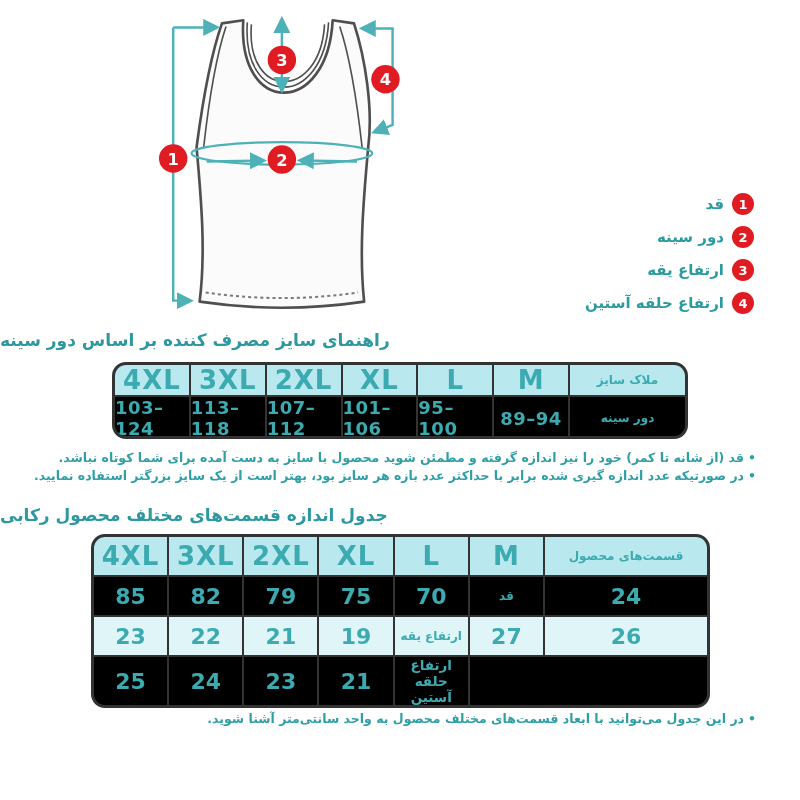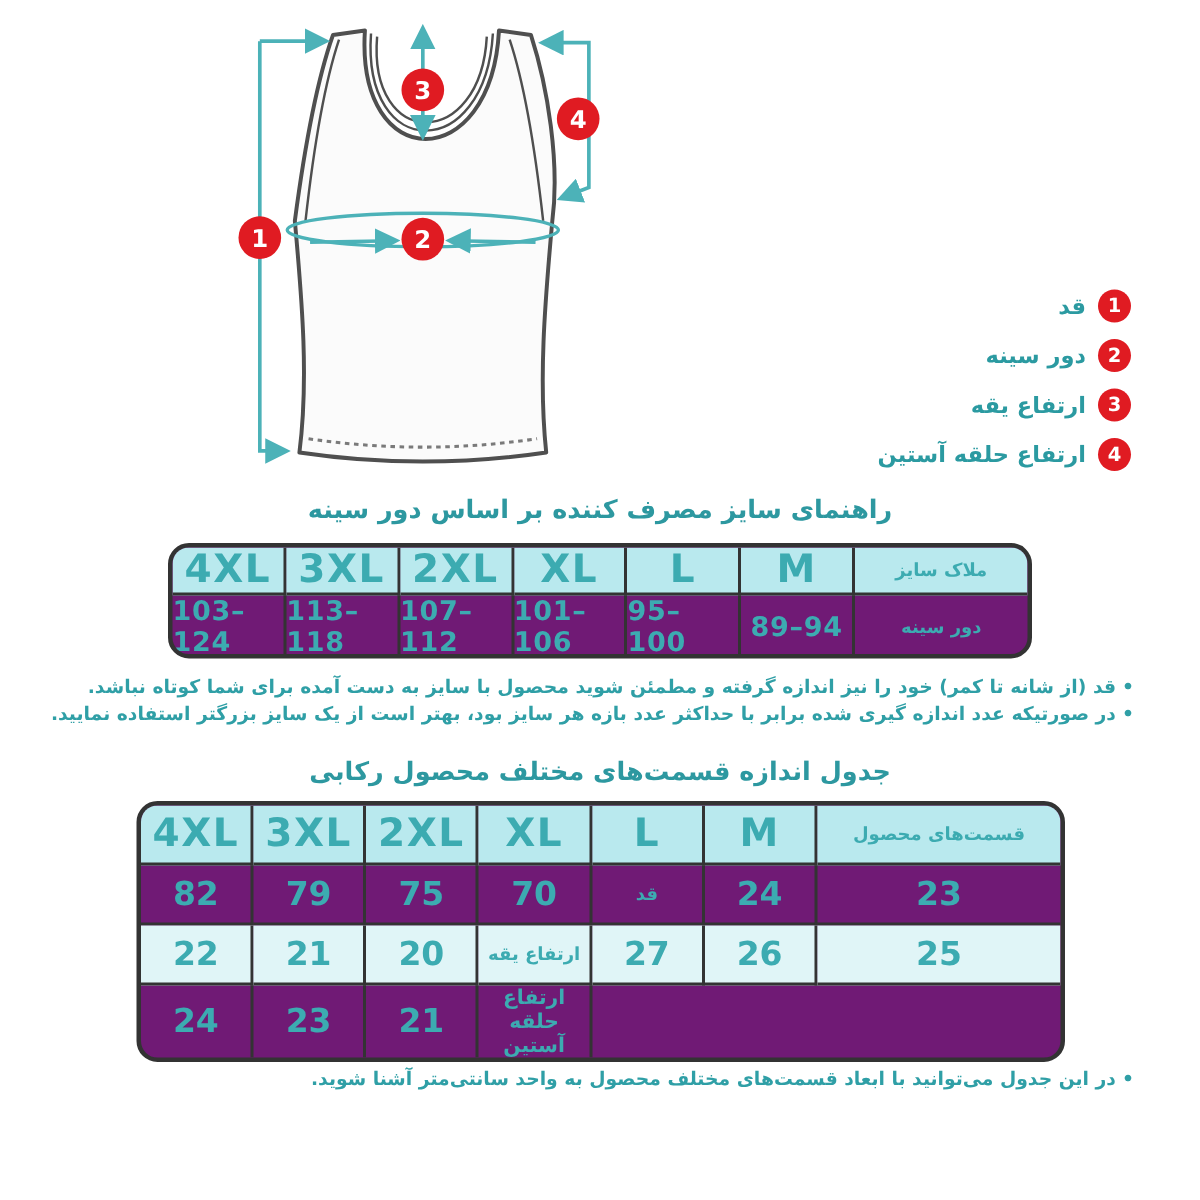--- a/index.html
+++ b/index.html
@@ -8,33 +8,33 @@
   
   #tank-svg{position:absolute;left:0;top:0;}
   .badge-num{fill:#ffffff;font-size:16px;font-weight:bold;font-family:"DejaVu Sans",sans-serif;}
   
   #legend{position:absolute;top:193px;right:46px;display:flex;flex-direction:column;gap:11px;align-items:flex-end;}
   .legend-row{display:flex;flex-direction:row;direction:rtl;align-items:center;gap:8px;}
   .legend-badge{width:22px;height:22px;border-radius:50%;background:#e01b22;color:#fff;
                 font-size:13px;font-weight:bold;display:flex;align-items:center;justify-content:center;}
   .legend-label{color:#2b9aa1;font-weight:bold;font-size:15px;white-space:nowrap;}
   
-  .sec-title{position:absolute;left:0;width:100%;text-align:center;color:#2d98a0;
+  .sec-title{position:absolute;left:0;width:100%;color:#2d98a0;
              font-weight:bold;font-size:17px;}
   #title-1{top:330px;}
   #title-2{top:505px;}
   .notes{position:absolute;right:44px;text-align:right;direction:rtl;color:#2f9fa6;
          font-weight:bold;font-size:12.5px;line-height:17.5px;}
   #notes-block{top:449px;}
   #footnote-block{top:710px;}
   .note-line{white-space:nowrap;}
   .dot{margin-left:4px;}
   
   .sizetable{position:absolute;border:3px solid #333;border-radius:14px;overflow:hidden;
-             display:grid;background:#701a75;box-sizing:border-box;}
+             display:grid;background:#000000;box-sizing:border-box;}
   #table-1{left:112px;top:362px;width:576px;height:77px;
            grid-template-columns:repeat(6,1fr) 115px;grid-template-rows:1fr 1fr;}
   #table-2{left:91px;top:534px;width:619px;height:174px;
            grid-template-columns:repeat(6,1fr) 162px;grid-template-rows:repeat(4,1fr);}
   .cell{display:flex;align-items:center;justify-content:center;color:#3cabb1;
         border-right:2.5px solid #333;border-bottom:2.5px solid #333;box-sizing:border-box;}
   #table-1 .cell:nth-child(7n), #table-2 .cell:nth-child(7n){border-right:none;}
   #table-1 .cell:nth-child(n+8){border-bottom:none;}
   #table-2 .cell:nth-child(n+22){border-bottom:none;}
   #table-1 .cell:nth-child(-n+7), #table-2 .cell:nth-child(-n+7){background:#b9e9ee;}
@@ -145,31 +145,32 @@
 
   <div id="table-2" class="sizetable">
     <div class="cell sz">4XL</div>
     <div class="cell sz">3XL</div>
     <div class="cell sz">2XL</div>
     <div class="cell sz">XL</div>
     <div class="cell sz">L</div>
     <div class="cell sz">M</div>
     <div class="cell plabel">قسمت‌های محصول</div>
 
+    <div class="cell val">85</div>
     <div class="cell val">82</div>
     <div class="cell val">79</div>
     <div class="cell val">75</div>
     <div class="cell val">70</div>
     <div class="cell plabel">قد</div>
 
     <div class="cell val">24</div>
     <div class="cell val">23</div>
     <div class="cell val">22</div>
     <div class="cell val">21</div>
-    <div class="cell val">20</div>
+    <div class="cell val">19</div>
     <div class="cell plabel">ارتفاع یقه</div>
 
     <div class="cell val">27</div>
     <div class="cell val">26</div>
     <div class="cell val">25</div>
     <div class="cell val">24</div>
     <div class="cell val">23</div>
     <div class="cell val">21</div>
     <div class="cell plabel small">ارتفاع حلقه آستین</div>
   </div>

